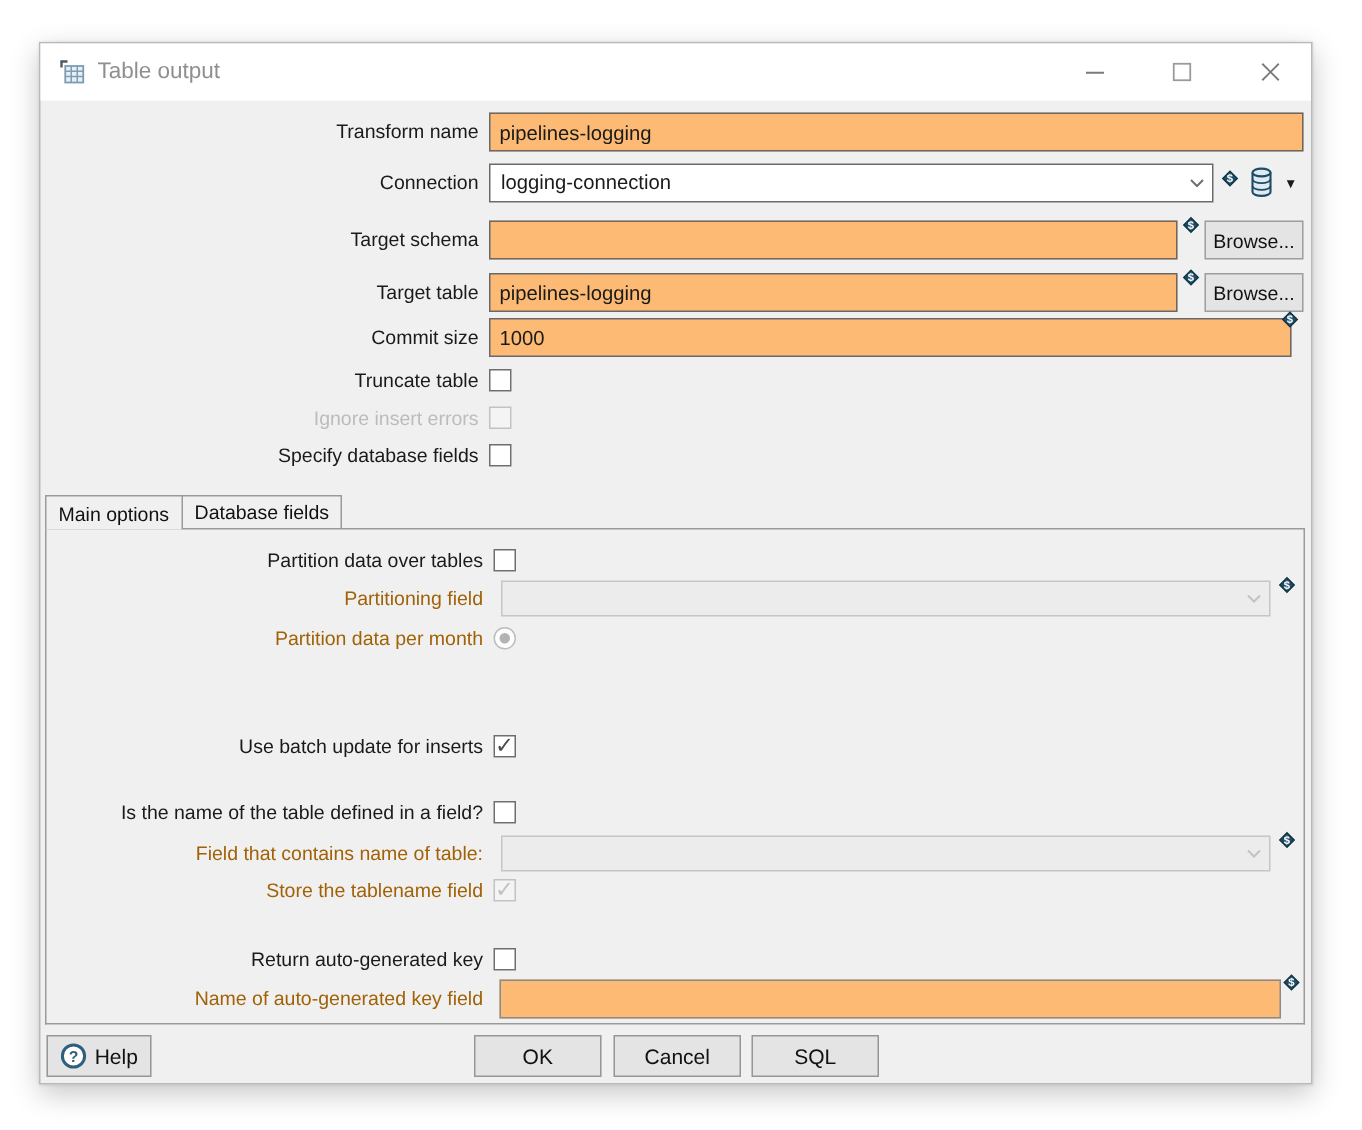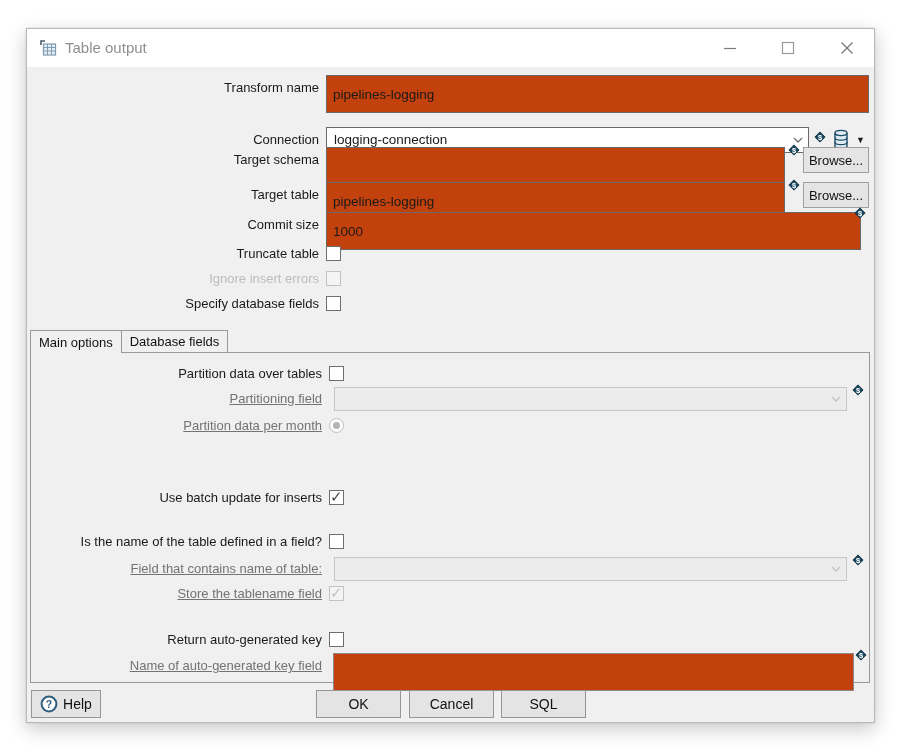--- a/index.html
+++ b/index.html
@@ -10,21 +10,21 @@
     box-shadow:0 6px 18px rgba(0,0,0,.22), 0 0 2px rgba(0,0,0,.12); }
   .titlebar { position:absolute; left:0; top:0; right:0; height:38px; background:#ffffff; }
   .title-icon { position:absolute; left:12px; top:10px; width:18px; height:18px; }
   .title-text { position:absolute; left:38px; top:10px; font-size:15px; color:#8f8f8f; }
   .winctl { position:absolute; top:8px; width:22px; height:22px; display:flex;
     align-items:center; justify-content:center; cursor:default; }
   .row { position:absolute; left:0; right:0; }
   .lbl { position:absolute; left:0; width:292px; text-align:right; font-size:13px;
     color:#1a1a1a; white-space:nowrap; }
   .lbl.dis { color:#bcbcbc; }
-  .txt { position:absolute; height:38px; border:1px solid #696969; background:#c2410c;
+  .txt { position:absolute; height:26px; border:1px solid #696969; background:#fdba74;
     font:13.5px "Liberation Sans", sans-serif; color:#1a1a1a; padding:0 6px; outline:none; }
   .combo { position:absolute; height:26px; border:1px solid #696969; background:#fff; }
   .combo .val { position:absolute; left:7px; top:4px; font-size:13.5px; color:#1a1a1a; white-space:nowrap; }
   .combo .arrow { position:absolute; right:0; top:0; width:20px; height:100%;
     display:flex; align-items:center; justify-content:center; }
   .combo.dis { background:#ececec; border:1px solid #c6c6c6; height:24px; }
   .cb { position:absolute; width:15px; height:15px; background:#fff; border:1px solid #6e6e6e; }
   .cb.disd { border:1px solid #c2c2c2; background:#f4f4f4; }
   .cb.checked::after { content:"✓"; position:absolute; left:0px; top:-3px;
     font-size:15px; color:#4c4c4c; }
@@ -45,21 +45,21 @@
     display:flex; align-items:flex-end; border-bottom:1px solid #9a9a9a; }
   .tab { height:22px; padding:0 8px; font-size:13px; color:#111; background:#f0f0f0;
     border:1px solid #9a9a9a; border-bottom:none; display:flex; align-items:center;
     position:relative; }
   .tab.active { height:23px; margin-bottom:-1px; z-index:2; }
   .tab.inactive { height:22px; margin-left:-1px;text-align:center; }
   .group { position:absolute; left:3px; right:4px; top:323px; height:331px;
     border:1px solid #9a9a9a; border-top:none; }
   .glbl { position:absolute; left:0; width:291px; text-align:right; font-size:13px;
     color:#1a1a1a; white-space:nowrap; }
-  .glbl.dis { color:#737373;text-decoration:underline; }
+  .glbl.dis { color:#a16207; }
 </style>
 </head>
 <body>
 
 <div class="dialog">
 
   <div class="titlebar">
     <span class="title-icon">
       <svg width="18" height="18" viewBox="0 0 18 18">
         <polyline points="2,6 2,2 6,2" fill="none" stroke="#4a5a66" stroke-width="1.6"></polyline>
@@ -87,21 +87,21 @@
           <line x1="12.5" y1="1.5" x2="1.5" y2="12.5" stroke="#7a7a7a" stroke-width="1.2"></line>
         </svg>
     </span>
   </div>
 
   <div class="row" style="top:46px; height:26px;">
     <span class="lbl" style="line-height:26px;">Transform name</span>
     <input class="txt" style="left: 299px; width: 543px;" value="pipelines-logging">
   </div>
 
-  <div class="row" style="top:98px; height:26px;padding-left:45px;">
+  <div class="row" style="top:80px; height:26px;padding-left:45px;">
     <span class="lbl" style="line-height:26px;">Connection</span>
     <span class="combo" style="left:299px; width:483px;">
       <span class="val">logging-connection</span>
       <span class="arrow">
         <svg width="10" height="6" viewBox="0 0 10 6">
             <polyline points="1,1 5,5 9,1" fill="none" stroke="#6f6f6f" stroke-width="1.3"></polyline>
           </svg>
       </span>
     </span>
     <span class="varicon" style="left:786px; top:3px;">

